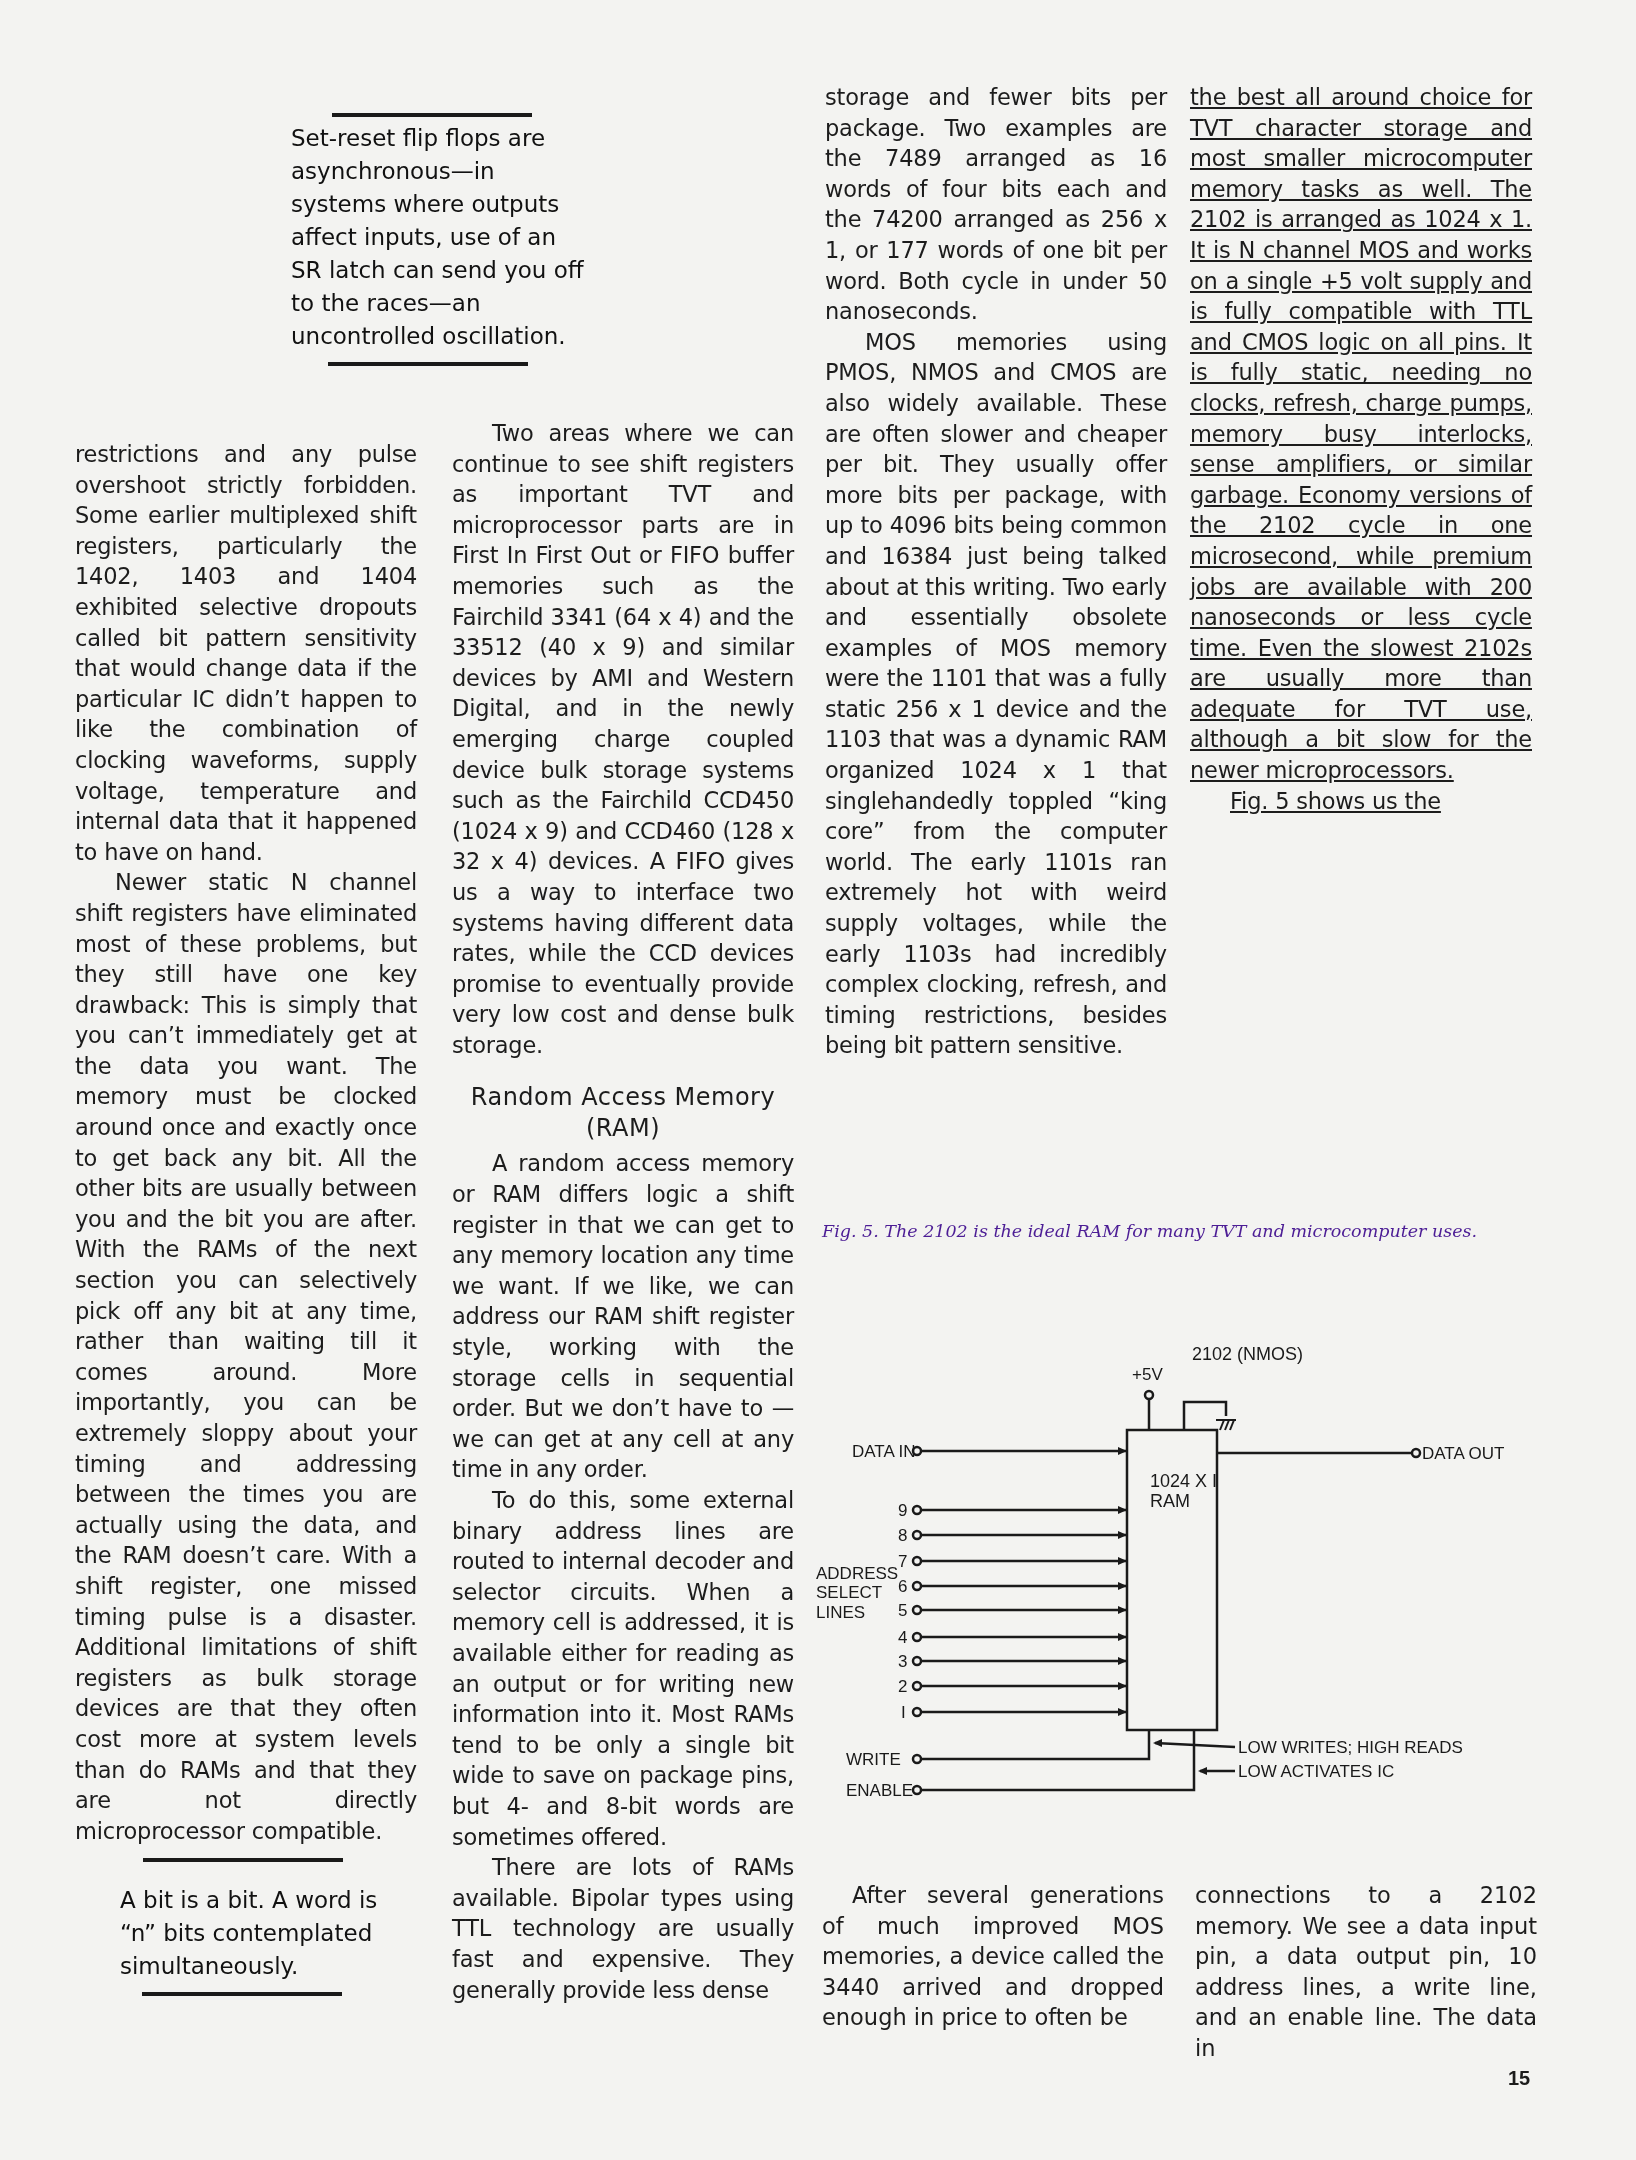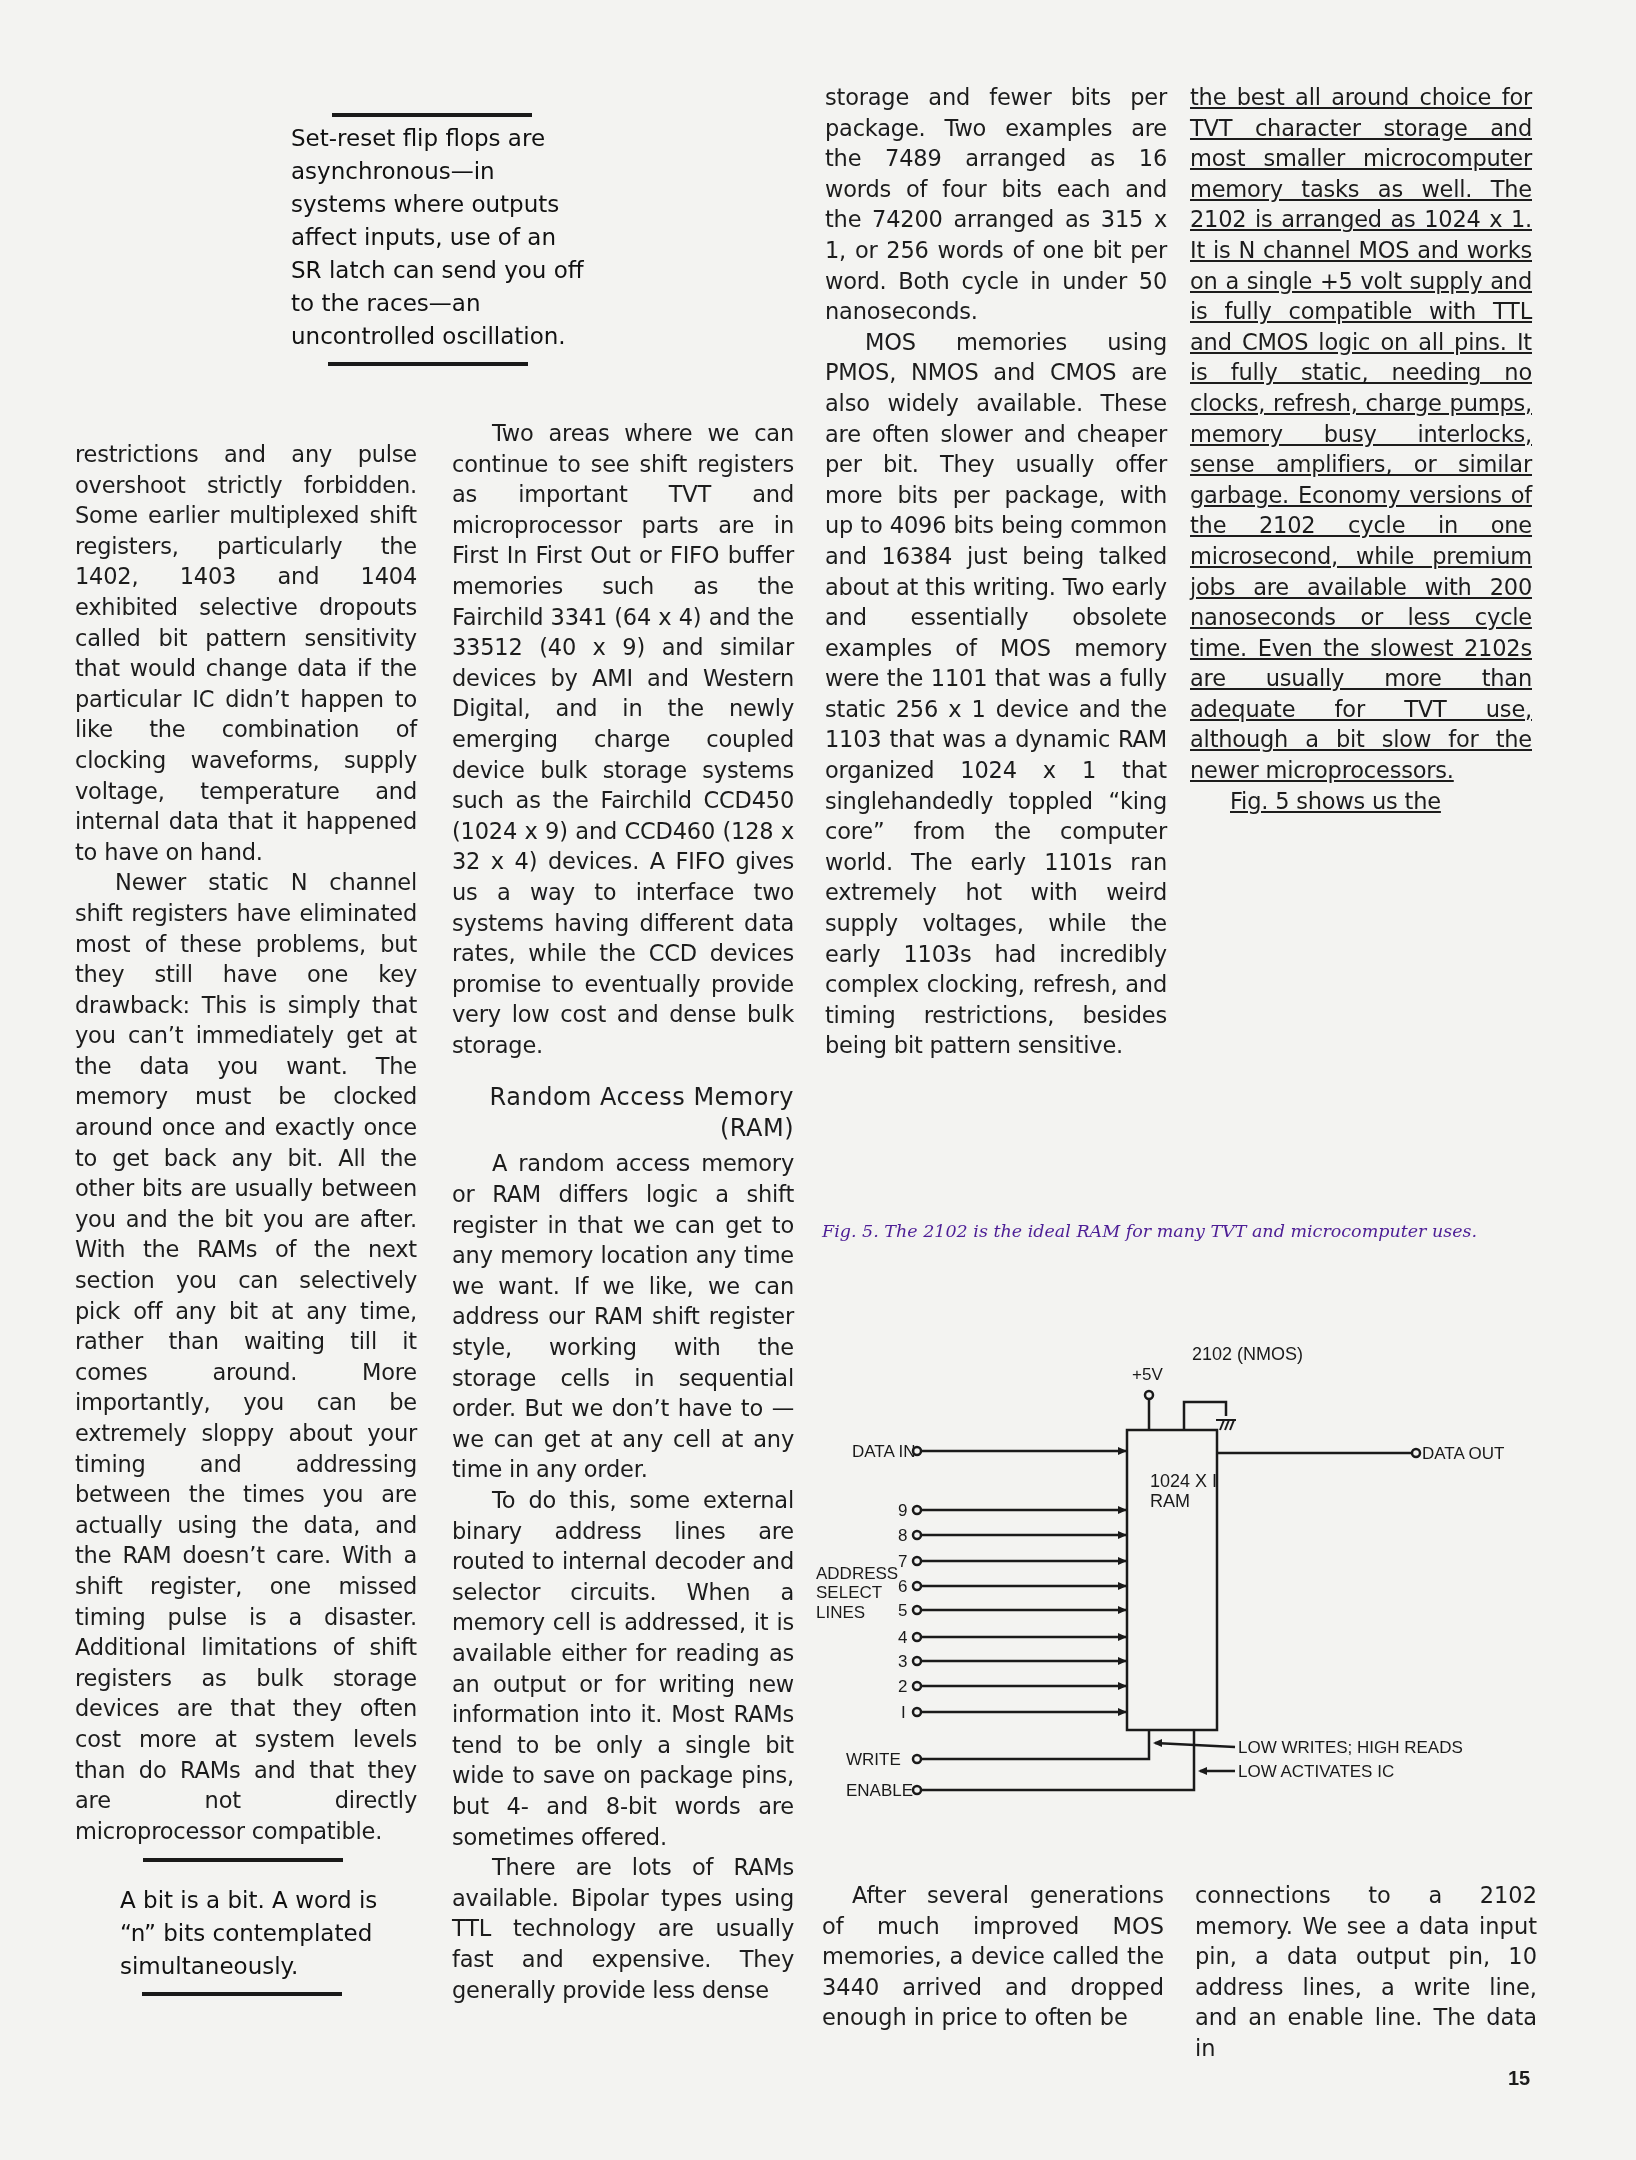--- a/index.html
+++ b/index.html
@@ -12,21 +12,21 @@
     position: absolute; width: 342px;
     font-size: 22.5px; line-height: 30.6px;
     text-align: justify; letter-spacing: -0.2px;
   }
   .col p { margin: 0; }
   .col p.indent { text-indent: 40px; }
   .pullquote {
     position: absolute; font-size: 23px; line-height: 33px; color: #111;
   }
   .pq-rule { position: absolute; height: 4px; background: #1a1a1a; }
-  .heading { font-size: 24px; line-height: 31px; margin: 22px 0 4px 0 !important; text-align: right; letter-spacing: 0.5px; }
+  .heading { font-size: 24px; line-height: 31px; margin: 22px 0 4px 0 !important; text-align: center; letter-spacing: 0.5px; }
   .caption {
     position: absolute; left: 822px; top: 1218px; width: 720px;
     font-family: "DejaVu Serif", serif; font-style: italic;
     font-size: 17.5px; line-height: 27px; color: #4c1d95;
   }
   .page-number {
     position: absolute; left: 1508px; top: 2067px;
     font-family: "Liberation Sans", sans-serif; font-weight: bold; font-size: 20px;
   }
   .diagram { position: absolute; left: 810px; top: 1340px; width: 760px; height: 480px; }
@@ -52,21 +52,21 @@
 
 <div class="col" style="left:452px; top:418px;">
   <p class="indent">Two areas where we can continue to see shift registers as important TVT and microprocessor parts are in First In First Out or FIFO buffer memories such as the Fairchild 3341 (64 x 4) and the 33512 (40 x 9) and similar devices by AMI and Western Digital, and in the newly emerging charge coupled device bulk storage systems such as the Fairchild CCD450 (1024 x 9) and CCD460 (128 x 32 x 4) devices. A FIFO gives us a way to interface two systems having different data rates, while the CCD devices promise to eventually provide very low cost and dense bulk storage.</p>
   <p class="heading">Random Access Memory (RAM)</p>
   <p class="indent">A random access memory or RAM differs logic a shift register in that we can get to any memory location any time we want. If we like, we can address our RAM shift register style, working with the storage cells in sequential order. But we don’t have to — we can get at any cell at any time in any order.</p>
   <p class="indent">To do this, some external binary address lines are routed to internal decoder and selector circuits. When a memory cell is addressed, it is available either for reading as an output or for writing new information into it. Most RAMs tend to be only a single bit wide to save on package pins, but 4- and 8-bit words are sometimes offered.</p>
   <p class="indent">There are lots of RAMs available. Bipolar types using TTL technology are usually fast and expensive. They generally provide less dense</p>
 </div>
 
 <div class="col" style="left:825px; top:82px;">
-  <p>storage and fewer bits per package. Two examples are the 7489 arranged as 16 words of four bits each and the 74200 arranged as 315 x 1, or 256 words of one bit per word. Both cycle in under 50 nanoseconds.</p>
+  <p>storage and fewer bits per package. Two examples are the 7489 arranged as 16 words of four bits each and the 74200 arranged as 256 x 1, or 177 words of one bit per word. Both cycle in under 50 nanoseconds.</p>
   <p class="indent">MOS memories using PMOS, NMOS and CMOS are also widely available. These are often slower and cheaper per bit. They usually offer more bits per package, with up to 4096 bits being common and 16384 just being talked about at this writing. Two early and essentially obsolete examples of MOS memory were the 1101 that was a fully static 256 x 1 device and the 1103 that was a dynamic RAM organized 1024 x 1 that singlehandedly toppled “king core” from the computer world. The early 1101s ran extremely hot with weird supply voltages, while the early 1103s had incredibly complex clocking, refresh, and timing restrictions, besides being bit pattern sensitive.</p>
 </div>
 
 <div class="col" style="left:1190px; top:82px;text-decoration:underline;">
   <p>the best all around choice for TVT character storage and most smaller microcomputer memory tasks as well. The 2102 is arranged as 1024 x 1. It is N channel MOS and works on a single +5 volt supply and is fully compatible with TTL and CMOS logic on all pins. It is fully static, needing no clocks, refresh, charge pumps, memory busy interlocks, sense amplifiers, or similar garbage. Economy versions of the 2102 cycle in one microsecond, while premium jobs are available with 200 nanoseconds or less cycle time. Even the slowest 2102s are usually more than adequate for TVT use, although a bit slow for the newer microprocessors.</p>
   <p class="indent">Fig. 5 shows us the</p>
 </div>
 
 <div class="caption">Fig. 5. The 2102 is the ideal RAM for many TVT and microcomputer uses.</div>
 

